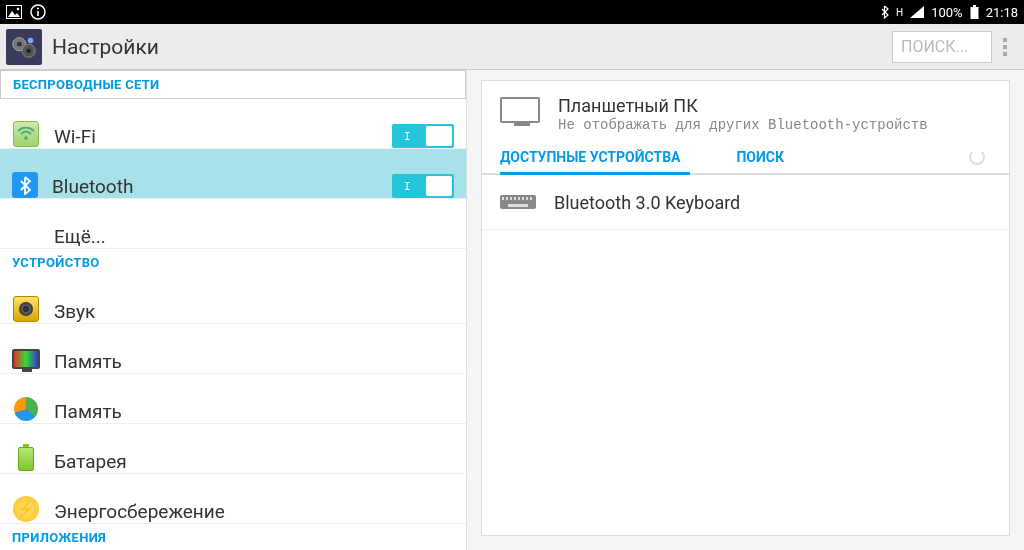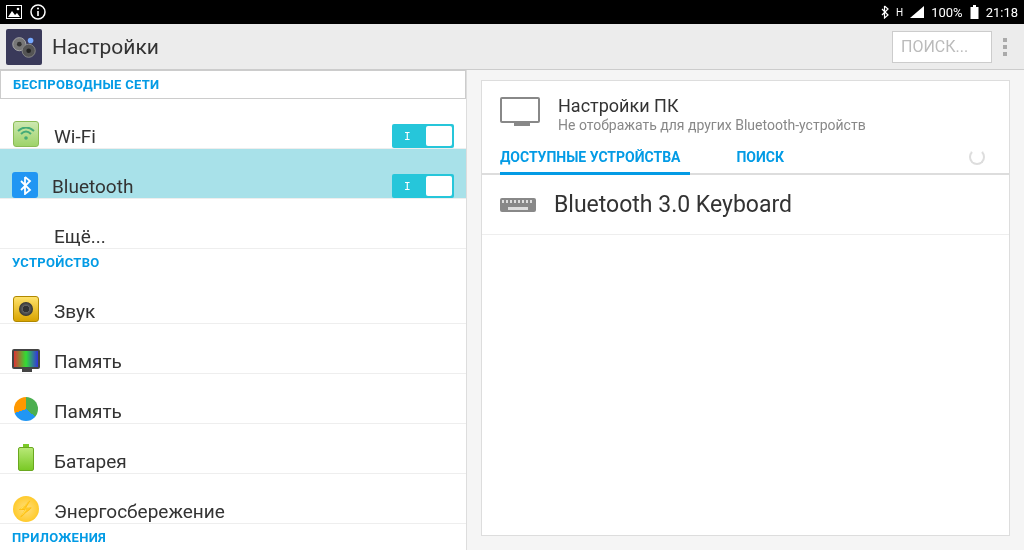--- a/index.html
+++ b/index.html
@@ -33,33 +33,33 @@
   .toggle-thumb { position: absolute; right: 2px; top: 2px; width: 26px; height: 20px; background: #fff; border-radius: 2px; }
   .toggle-i { color:#fff; font-size:11px; margin-left:12px; font-family: monospace; }
   
   .content { flex: 1; padding: 10px 14px 14px 14px; background: #f5f5f5; }
   .panel { background: #fff; border: 1px solid #ddd; height: 100%; }
   
   .device-row { display: flex; align-items: flex-start; padding: 14px 18px 8px; gap: 18px; }
   .device-icon { width: 40px; height: 26px; border: 2px solid #888; border-radius: 2px; position: relative; margin-top: 2px; flex-shrink:0; }
   .device-icon::after { content:''; position:absolute; bottom:-5px; left:12px; width:16px; height:3px; background:#888; }
   .device-title { font-size: 18px; color: #333; }
-  .device-sub { font-size: 14px; color: #888; margin-top: 1px; }
+  .device-sub { font-size: 14px; color: #888; margin-top: 1px; font-family: Liberation Mono, monospace; }
   
   .tab-row { display: flex; padding: 0 18px; border-bottom: 2px solid #ddd; position: relative; }
   .tab { font-size: 14px; font-weight: bold; color: #039be5; padding: 8px 0; margin-right: 56px; cursor:pointer; }
   .tab-underline { position: absolute; bottom: -2px; left: 18px; width: 190px; height: 3px; background: #039be5; }
   .spinner { width: 16px; height: 16px; border: 2px solid #ddd; border-top-color: transparent; border-radius: 50%; margin-left: auto; align-self: center; margin-right: 6px; }
   
   .found-row { display: flex; align-items: center; padding: 16px 18px; border-bottom: 1px solid #eee; gap: 18px; cursor:pointer; }
   .found-icon { width: 36px; height: 22px; position: relative; flex-shrink:0; }
   .kb { width:36px; height:14px; background:#888; border-radius:2px; position:absolute; top:4px; }
   .kb::before { content:''; position:absolute; top:2px; left:2px; right:2px; height:3px; background: repeating-linear-gradient(90deg,#ddd 0 2px,#888 2px 4px); }
   .kb::after { content:''; position:absolute; bottom:2px; left:8px; right:8px; height:3px; background:#ddd; }
-  .found-label { font-size: 23px; color: #333; }
+  .found-label { font-size: 18px; color: #333; }
   
   
   .ic { display:inline-flex; align-items:center; justify-content:center; }
   .wifi-ic { width:26px; height:26px; background: linear-gradient(#cde8b0,#9ed36a); border:1px solid #8bbb55; border-radius:3px; }
   .bt-ic { width:26px; height:26px; background:#2196f3; border-radius:3px; color:#fff; font-size:18px; }
   .sound-ic { width:26px; height:26px; background:linear-gradient(#ffe26b,#d9a400); border:1px solid #b08800; border-radius:3px; position:relative; }
   .sound-ic::after{content:''; position:absolute; top:5px; left:5px; width:14px; height:14px; background:radial-gradient(circle,#333 30%,#666 32%,#333 70%); border-radius:50%;}
   .screen-ic { width:28px; height:20px; background:linear-gradient(90deg,#d33,#3d3,#33d); border:2px solid #444; border-radius:2px; position:relative; }
   .screen-ic::after{content:'';position:absolute;bottom:-5px;left:8px;width:10px;height:3px;background:#444;}
   .mem-ic { width:24px; height:24px; border-radius:50%; background: conic-gradient(#4caf50 0 130deg,#2196f3 130deg 250deg,#ff9800 250deg 360deg); }
@@ -209,21 +209,21 @@
     </div>
 
     <div class="section-header">ПРИЛОЖЕНИЯ</div>
   </div>
 
   <div class="content">
     <div class="panel">
       <div class="device-row">
         <div class="device-icon"></div>
         <div>
-          <div class="device-title">Настройки ПК</div>
+          <div class="device-title">Планшетный ПК</div>
           <div class="device-sub">Не отображать для других Bluetooth-устройств</div>
         </div>
       </div>
 
       <div class="tab-row">
         <div class="tab">ДОСТУПНЫЕ УСТРОЙСТВА</div>
         <div class="tab">ПОИСК</div>
         <div class="spinner"></div>
         <div class="tab-underline"></div>
       </div>

